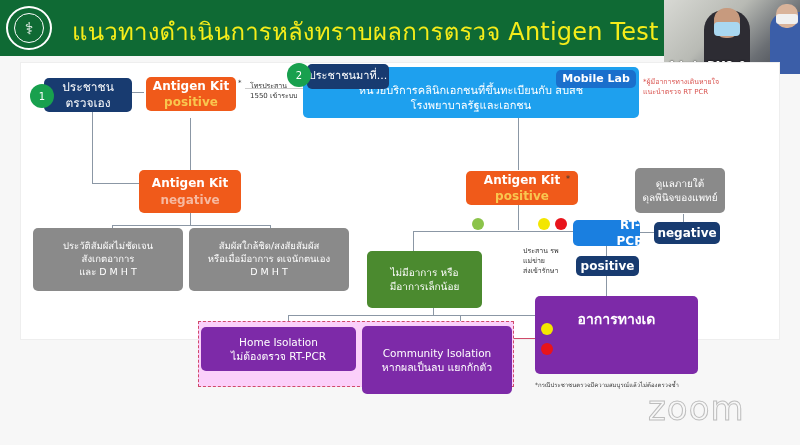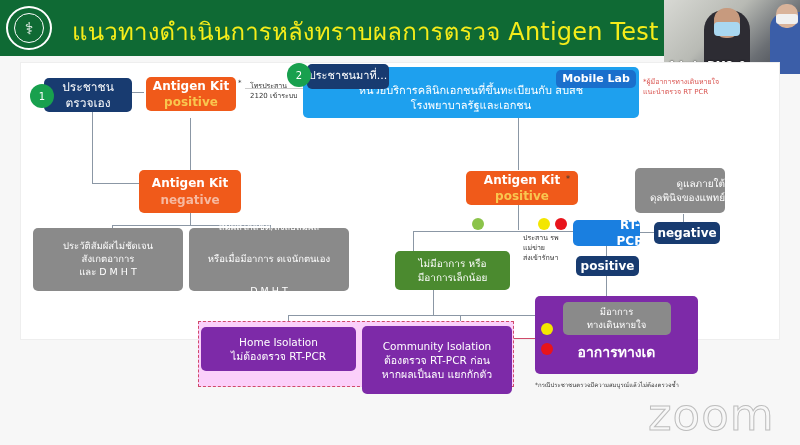--- a/index.html
+++ b/index.html
@@ -24,21 +24,21 @@
     .orange .sub-neg { color: #f6b9a0; }
     .gray { background:#8a8a8a; font-size: 9.5px; }
     .blue { background:#1ea0ee; font-size: 11px; }
     .green-box { background:#4b8a2f; font-size: 10px; }
     .purple { background:#7d2aa8; font-size: 10.5px; }
     .circle { position:absolute; width: 24px; height: 24px; border-radius: 50%; background:#18a04e; color:#fff; font-size: 10px; display:flex; align-items:center; justify-content:center; }
     .line { position:absolute; background:#8b97a5; }
     .note { position:absolute; font-size: 7px; color:#333; line-height: 1.4; }
     .red-note { position:absolute; font-size: 7px; color:#d9534f; line-height: 1.4; }
     .dot { position:absolute; width: 12px; height: 12px; border-radius: 50%; }
-    .zoom-wm { position:absolute; left: 648px; top: 388px; font-size: 45px; color: transparent; -webkit-text-stroke: 1px #bdbdbd; font-family: "DejaVu Sans", sans-serif; letter-spacing: 1px; text-align: right; }
+    .zoom-wm { position:absolute; left: 648px; top: 388px; font-size: 34px; color: transparent; -webkit-text-stroke: 1px #bdbdbd; font-family: "DejaVu Sans", sans-serif; letter-spacing: 1px; text-align: right; }
     .pink-area { position:absolute; left: 198px; top: 321px; width: 316px; height: 66px; background:#fbd0fa; border: 1px dashed #d04a6a; }
   </style>
 </head>
 <body>
 
 <div class="header">
   <div class="logo">
       <div class="logo-inner">⚕</div>
     </div>
   <div class="title">แนวทางดำเนินการหลังทราบผลการตรวจ Antigen Test Kit</div>
@@ -85,21 +85,21 @@
 </div>
 <div class="circle" style="left:30px;top:84px;">1</div>
 
 <div class="box orange" style="left:146px;top:77px;width:90px;height:34px;">
   <div>Antigen Kit</div>
   <div class="sub">positive</div>
 </div>
 <div class="note" style="left:238px;top:79px;font-size:7px;">*</div>
 <div class="note" style="left:250px;top:82px;">
   <div>โทรประสาน</div>
-  <div>2120 เข้าระบบ</div>
+  <div>1550 เข้าระบบ</div>
 </div>
 
 <div class="box blue" style="left:303px;top:67px;width:336px;height:51px;padding-top:12px;">
   <div>หน่วยบริการคลินิกเอกชนที่ขึ้นทะเบียนกับ สปสช</div>
   <div>โรงพยาบาลรัฐและเอกชน</div>
 </div>
 <div class="box navy" style="left:307px;top:64px;width:82px;height:25px;font-size:11px;">ประชาชนมาที่...</div>
 <div class="circle" style="left:287px;top:63px;">2</div>
 <div class="box" style="left:556px;top:70px;width:80px;height:18px;background:#1a6fcc;font-size:11px;font-weight:bold;">Mobile Lab</div>
 <div class="red-note" style="left:643px;top:78px;">
@@ -110,71 +110,66 @@
 <div class="box orange" style="left:139px;top:170px;width:102px;height:43px;">
   <div>Antigen Kit</div>
   <div class="sub-neg">negative</div>
 </div>
 
 <div class="box gray" style="left:33px;top:228px;width:150px;height:63px;">
   <div>ประวัติสัมผัสไม่ชัดเจน</div>
   <div>สังเกตอาการ</div>
   <div>และ D M H T</div>
 </div>
-<div class="box gray" style="left:189px;top:228px;width:160px;height:63px;gap:19px;">
+<div class="box gray" style="left:189px;top:228px;width:160px;height:63px;">
   <div>สัมผัสใกล้ชิด/สงสัยสัมผัส</div>
   <div>หรือเมื่อมีอาการ ดเจนักตนเอง</div>
   <div>D M H T</div>
 </div>
 
 <div class="box orange" style="left:466px;top:171px;width:112px;height:34px;">
   <div>Antigen Kit</div>
   <div class="sub">positive</div>
 </div>
 <div class="note" style="left:566px;top:174px;font-size:8px;">*</div>
 
 <div class="dot" style="left:472px;top:218px;background:#8bc34a;"></div>
 <div class="dot" style="left:538px;top:218px;background:#f3e600;"></div>
 <div class="dot" style="left:555px;top:218px;background:#e8141b;"></div>
 
-<div class="box gray" style="left:635px;top:168px;width:90px;height:45px;font-size:10px;align-items:flex-end;">
+<div class="box gray" style="left:635px;top:168px;width:90px;height:45px;font-size:10px;">
   <div>ดูแลภายใต้</div>
   <div>ดุลพินิจของแพทย์</div>
 </div>
 
 <div class="box" style="left:573px;top:220px;width:67px;height:26px;background:#1a7fe0;font-size:12px;font-weight:bold;padding-left:47px;">RT-PCR</div>
 <div class="box navy" style="left:654px;top:222px;width:66px;height:22px;font-size:12px;font-weight:bold;">negative</div>
 <div class="box navy" style="left:576px;top:256px;width:63px;height:20px;font-size:12px;font-weight:bold;">positive</div>
-<div class="note" style="left:523px;top:234px;">
+<div class="note" style="left:523px;top:247px;">
   <div>ประสาน รพ</div>
   <div>แม่ข่าย</div>
   <div>ส่งเข้ารักษา</div>
 </div>
 
-<div class="box green-box" style="left:367px;top:251px;width:115px;height:39px;margin-left:28px;">
+<div class="box green-box" style="left:367px;top:251px;width:115px;height:57px;">
   <div>ไม่มีอาการ หรือ</div>
   <div>มีอาการเล็กน้อย</div>
 </div>
 
 <div class="pink-area"></div>
 <div class="box purple" style="left:201px;top:327px;width:155px;height:44px;">
   <div>Home Isolation</div>
   <div>ไม่ต้องตรวจ RT-PCR</div>
 </div>
 <div class="box purple" style="left:362px;top:326px;width:150px;height:68px;">
   <div>Community Isolation</div>
-  <div>ต้องตรวจ RT-PCR ก่อน</div>
   <div>หากผลเป็นลบ แยกกักตัว</div>
 </div>
 
 <div class="box purple" style="left:535px;top:296px;width:163px;height:78px;justify-content:flex-start;padding-top:6px;">
-  <div class="box gray" style="position:relative;width:108px;height:33px;font-size:9.5px;">
-    <div>มีอาการ</div>
-    <div>ทางเดินหายใจ</div>
-  </div>
   <div style="font-size:14px;font-weight:bold;margin-top:8px;">อาการทางเด</div>
 </div>
 <div class="dot" style="left:541px;top:323px;background:#f3e600;"></div>
 <div class="dot" style="left:541px;top:343px;background:#e8141b;"></div>
 
 <div class="note" style="left:535px;top:381px;font-size:6px;">*กรณีประชาชนตรวจมีความสมบูรณ์แล้วไม่ต้องตรวจซ้ำ</div>
 
 <div class="zoom-wm">zoom</div>
 
 </body></html>

